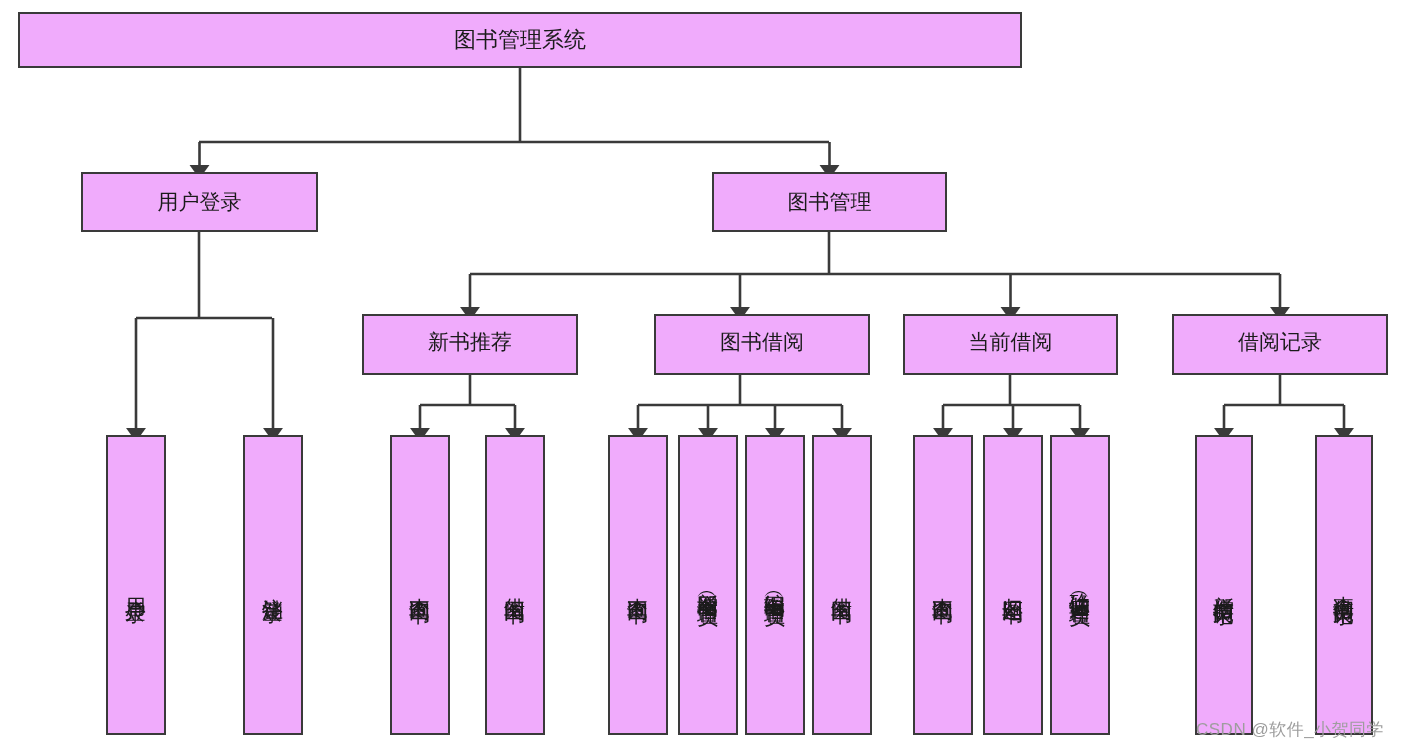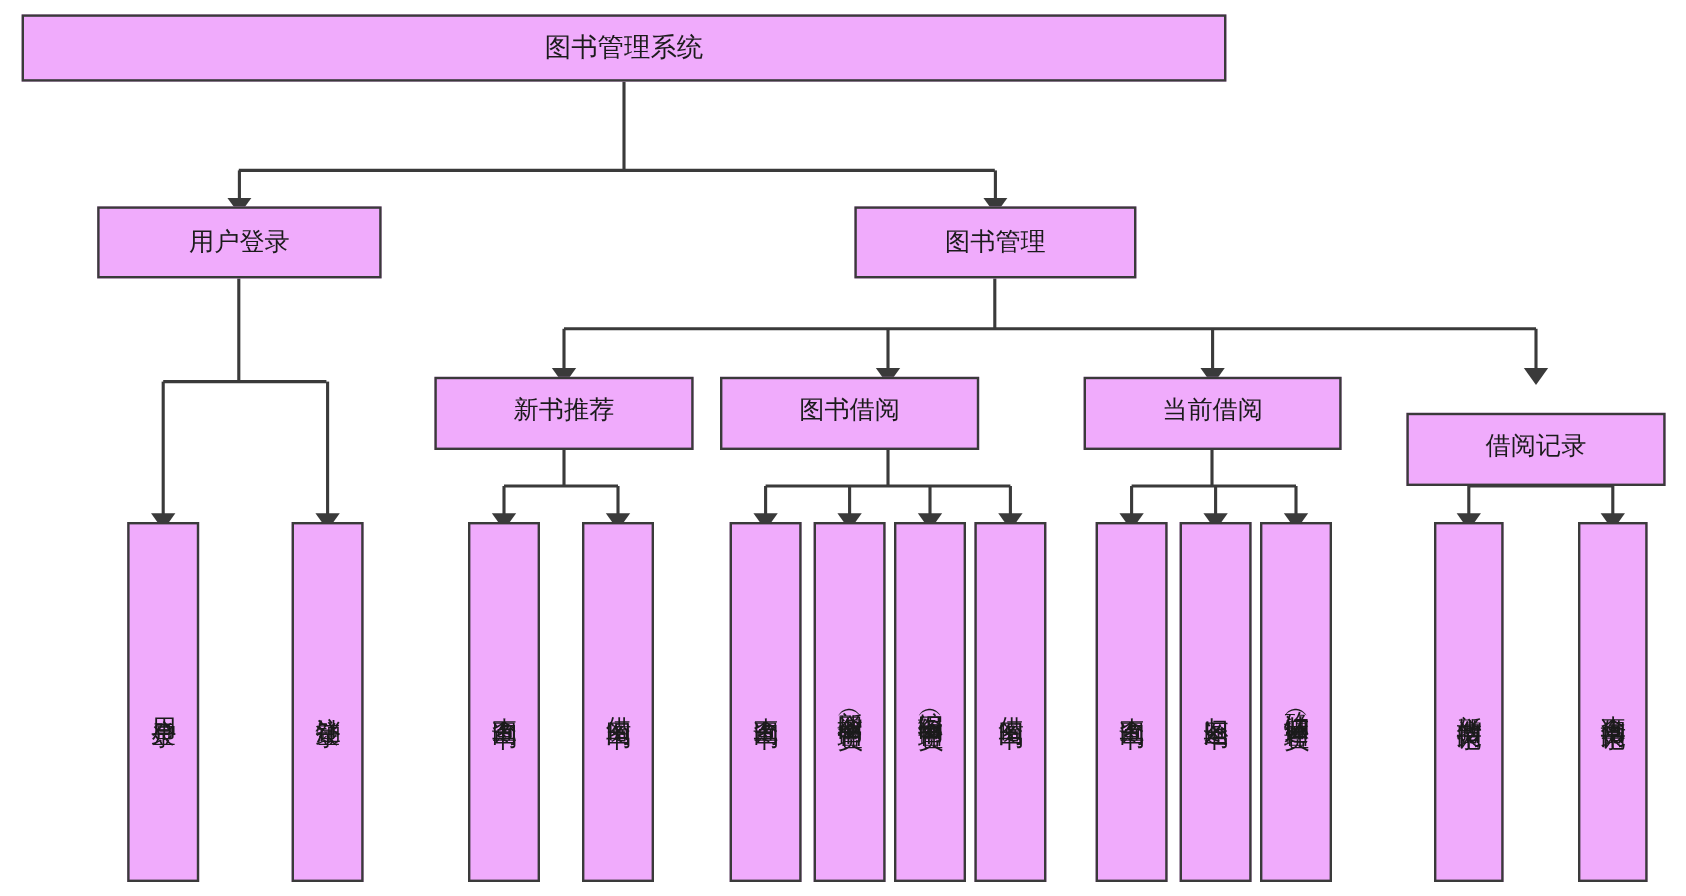--- a/index.html
+++ b/index.html
@@ -120,27 +120,27 @@
       </div>
       <div class="node node-l2" style="left: 81px; top: 172px; width: 237px; height: 60px;">
         <span class="label">用户登录</span>
       </div>
       <div class="node node-l2" style="left: 712px; top: 172px; width: 235px; height: 60px;">
         <span class="label">图书管理</span>
       </div>
       <div class="node node-l3" style="left: 362px; top: 314px; width: 216px; height: 61px;">
         <span class="label">新书推荐</span>
       </div>
-      <div class="node node-l3" style="left: 600px; top: 314px; width: 216px; height: 61px;">
+      <div class="node node-l3" style="left: 654px; top: 314px; width: 216px; height: 61px;">
         <span class="label">图书借阅</span>
       </div>
       <div class="node node-l3" style="left: 903px; top: 314px; width: 215px; height: 61px; text-align: center;">
         <span class="label">当前借阅</span>
       </div>
-      <div class="node node-l3" style="left: 1172px; top: 314px; width: 216px; height: 61px; margin-top: 30px;">
+      <div class="node node-l3" style="left: 1172px; top: 314px; width: 216px; height: 61px;">
         <span class="label">借阅记录</span>
       </div>
       <div class="node node-leaf" style="left: 106px; top: 435px; width: 60px; height: 300px;">
         <span class="label">用户登录</span>
       </div>
       <div class="node node-leaf" style="left: 243px; top: 435px; width: 60px; height: 300px;">
         <span class="label">注销登录</span>
       </div>
       <div class="node node-leaf" style="left: 390px; top: 435px; width: 60px; height: 300px;">
         <span class="label">查询图书</span>
@@ -170,14 +170,15 @@
         <span class="label">确认归还（管理员）</span>
       </div>
       <div class="node node-leaf" style="left: 1195px; top: 435px; width: 58px; height: 300px;">
         <span class="label">新增借阅记录</span>
       </div>
       <div class="node node-leaf" style="left: 1315px; top: 435px; width: 58px; height: 300px;">
         <span class="label">查询借阅记录</span>
       </div>
     </div>
 
+  <div class="watermark" style="left: 1196px; top: 718px;">CSDN @软件_小贺同学</div>
 
 </div>
 
 </body></html>

